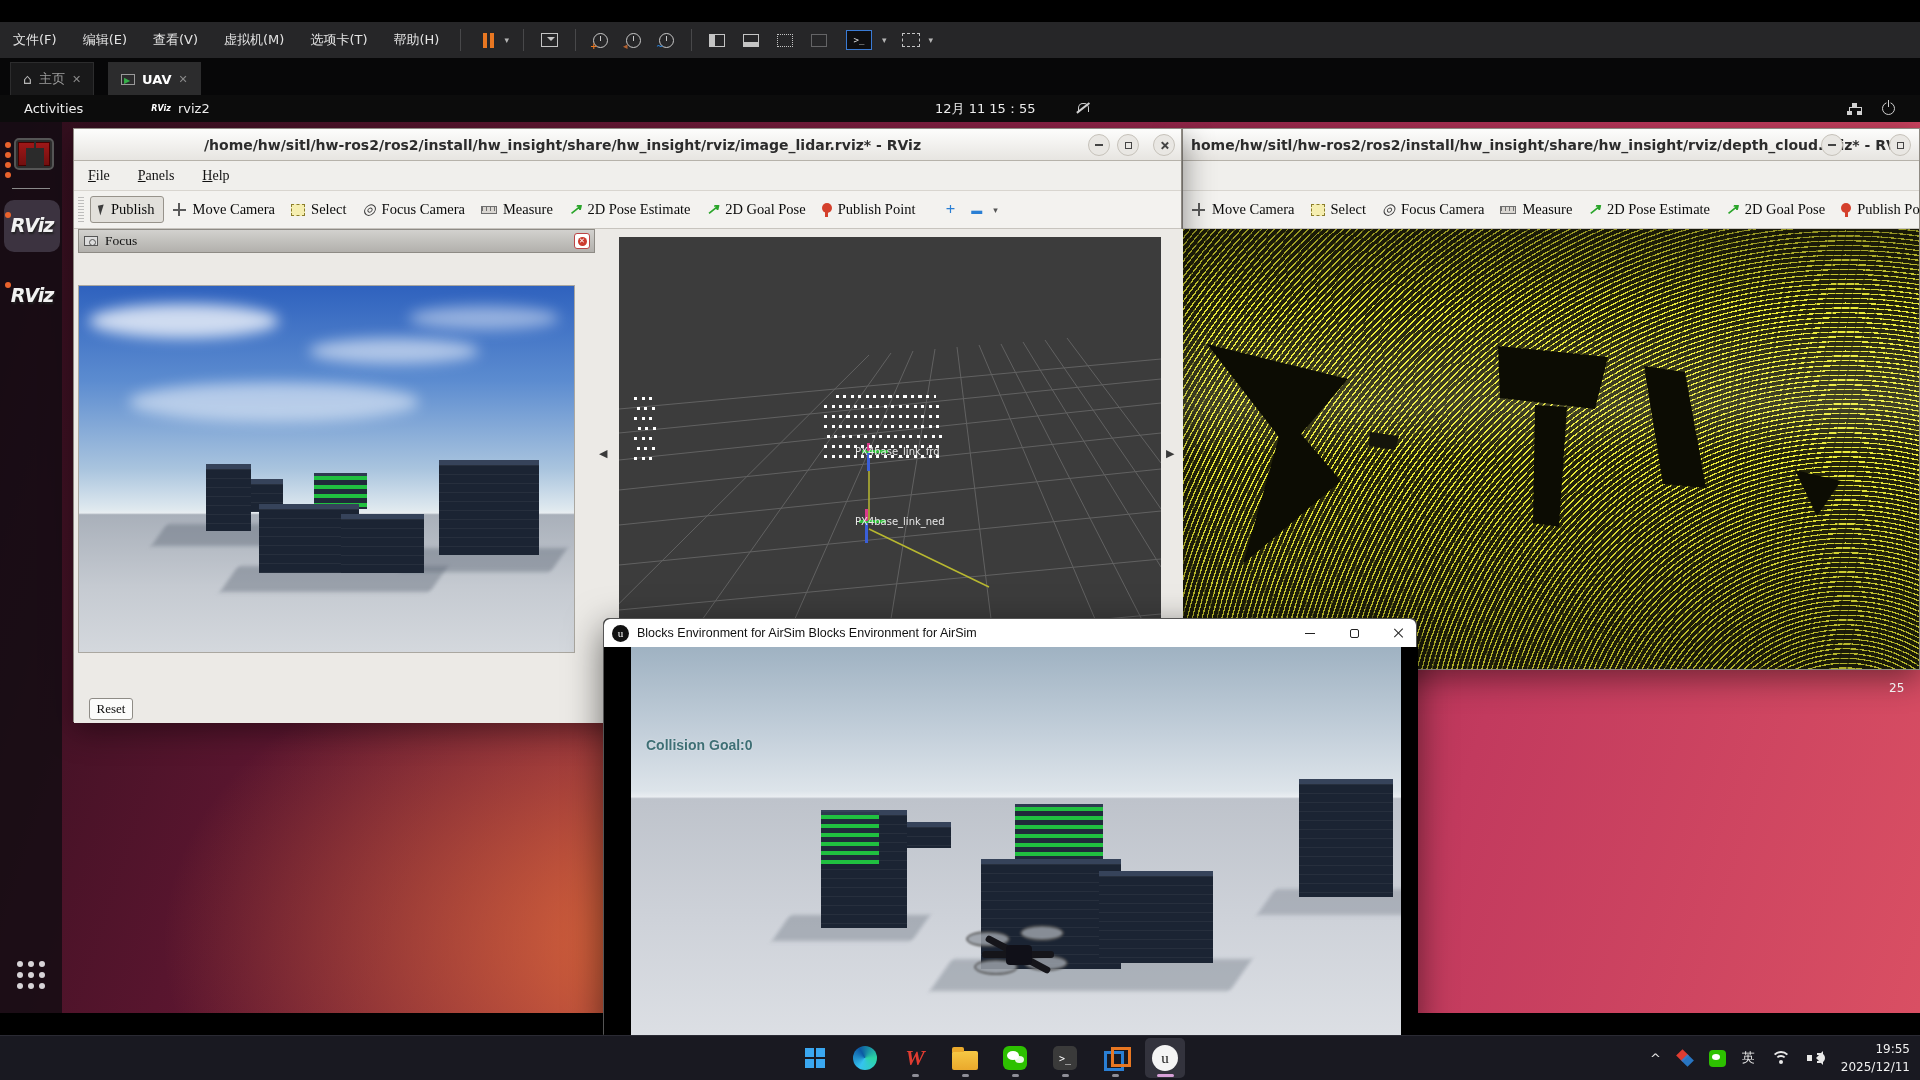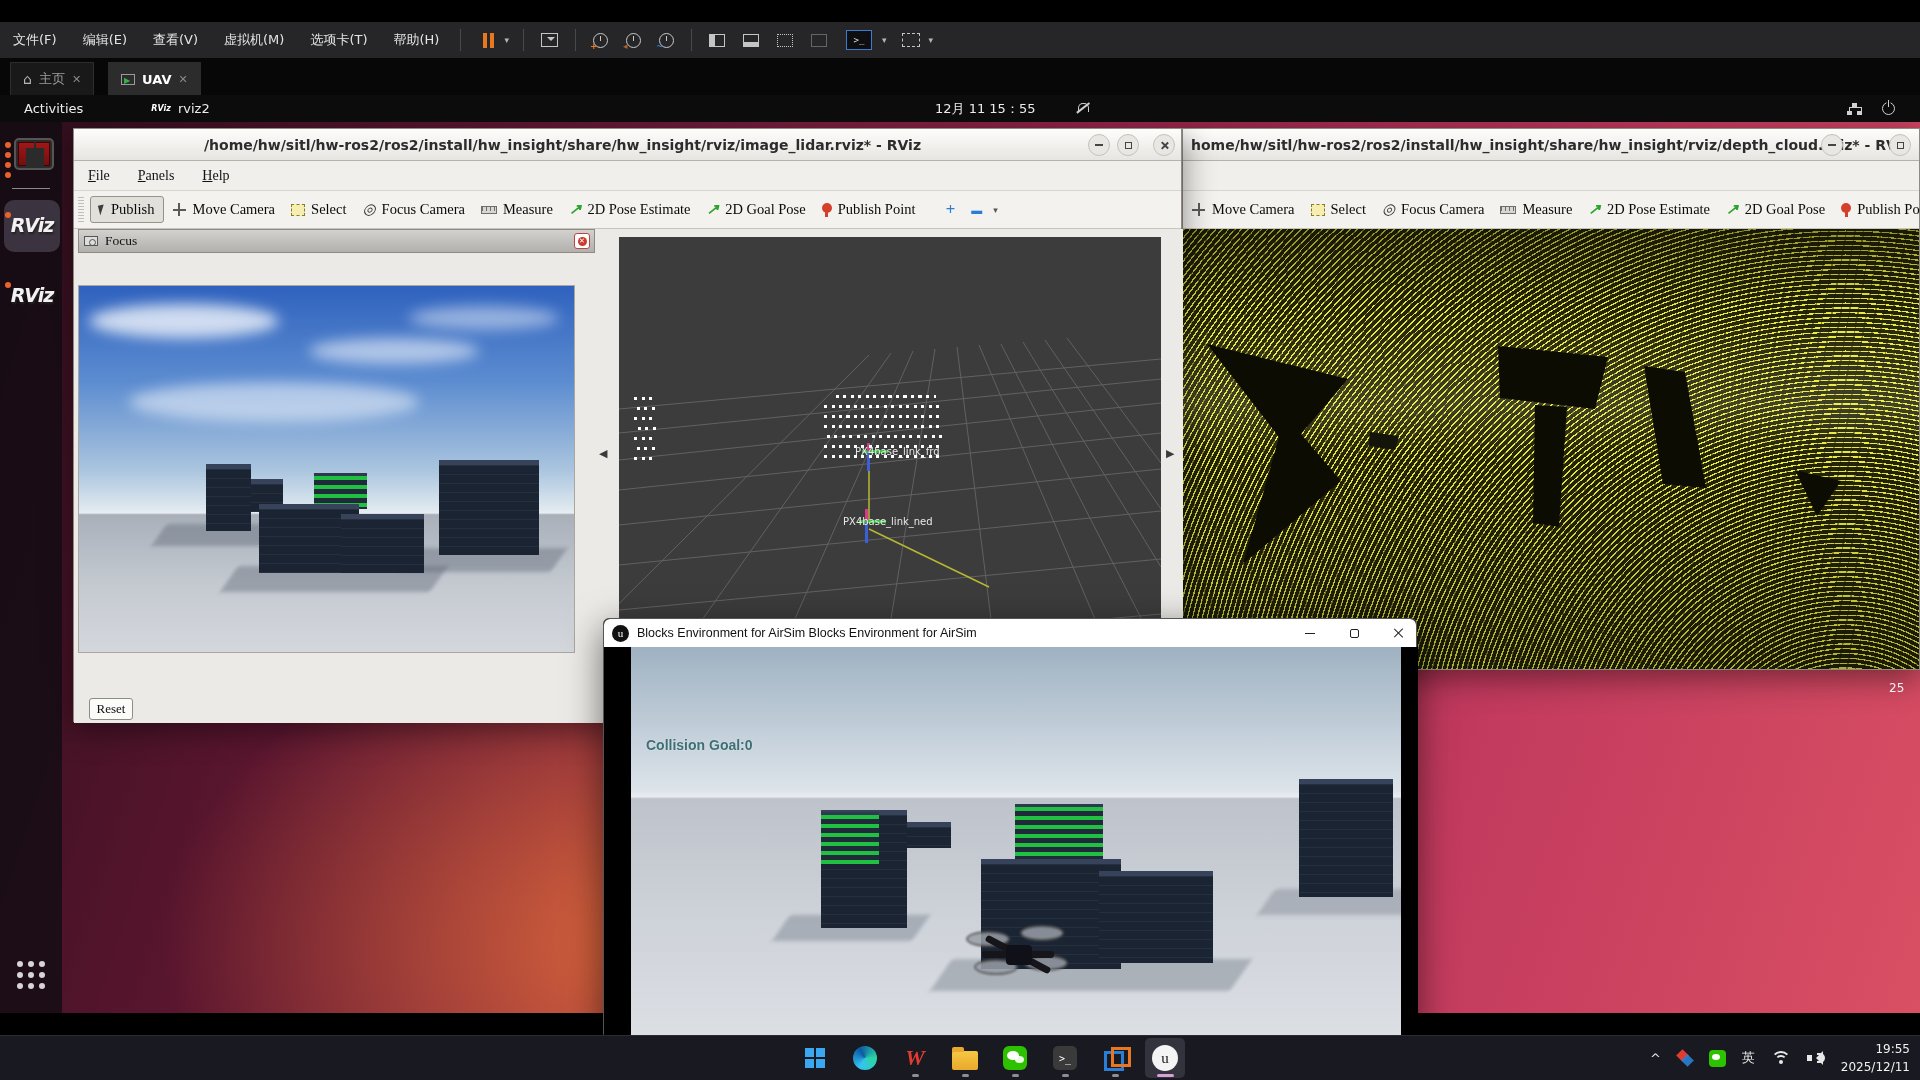--- a/index.html
+++ b/index.html
@@ -517,21 +517,21 @@
           <div class="pc-rows" style="left:205px;top:158px;width:118px;">
             <i style="margin-left:12px;width:100px;"></i>
               <i></i>
               <i></i>
               <i></i>
               <i style="margin-left:3px;"></i>
               <i></i>
               <i></i>
           </div>
           <span class="tf-label" style="left:228px;top:209px;">PX4base_link_frd</span>
-          <span class="tf-label" style="left:216px;top:279px;">PX4base_link_ned</span>
+          <span class="tf-label" style="left:228px;top:279px;">PX4base_link_ned</span>
         </div>
         <span class="pan-arrow" style="left:525px;top:218px;">◀</span>
         <span class="pan-arrow" style="left:1092px;top:218px;">▶</span>
       </div>
     </div>
 
     <span class="abs" style="left:1889px;top:586px;color:#f0f0f0;font-size:12px;z-index:3;">25</span>
   </div>
 
 

